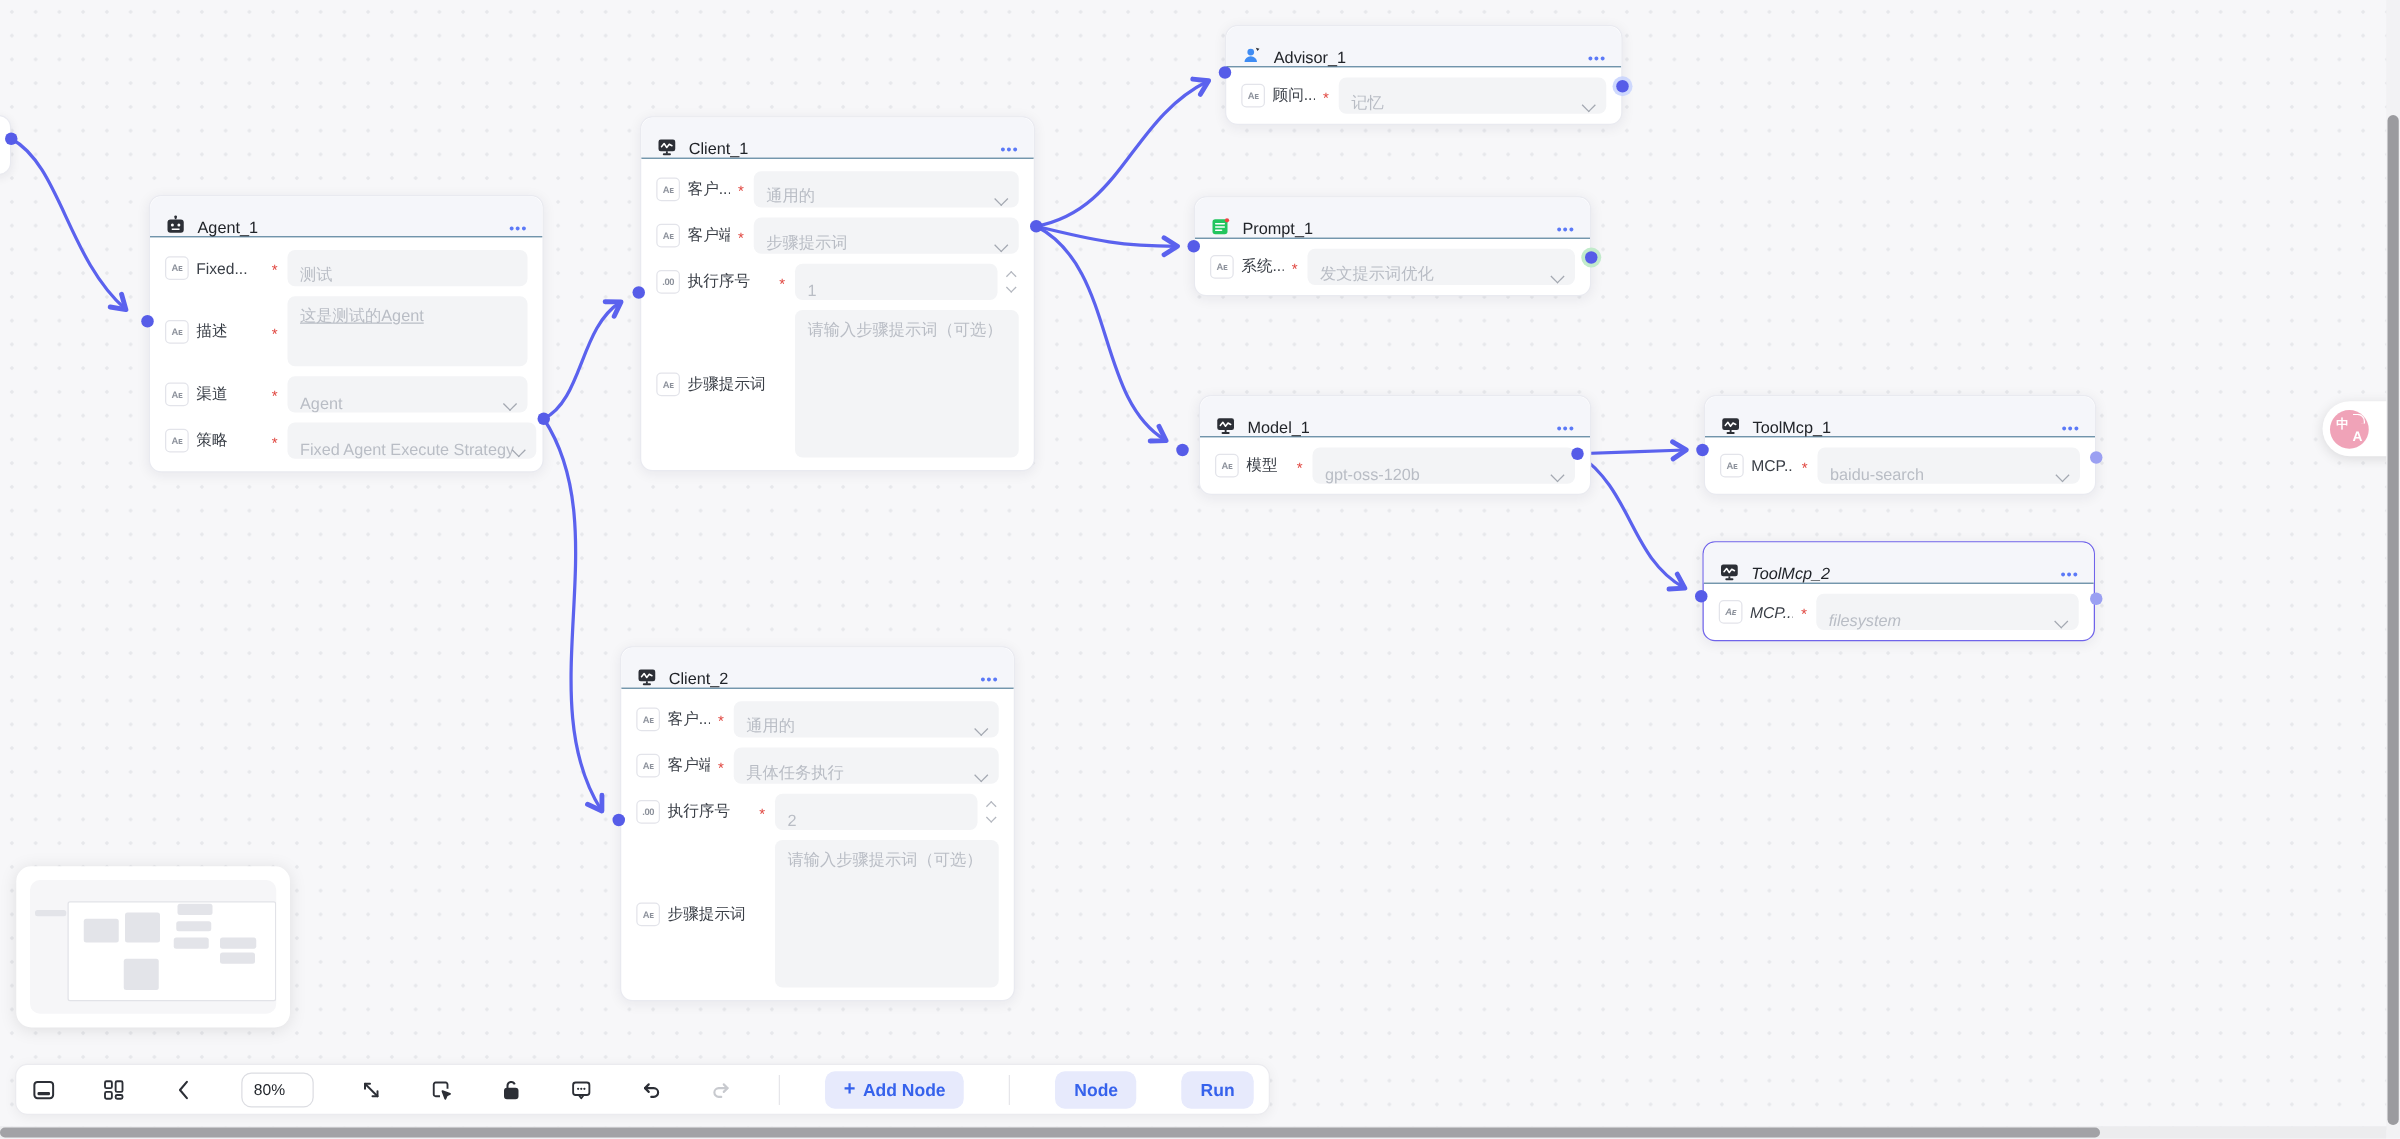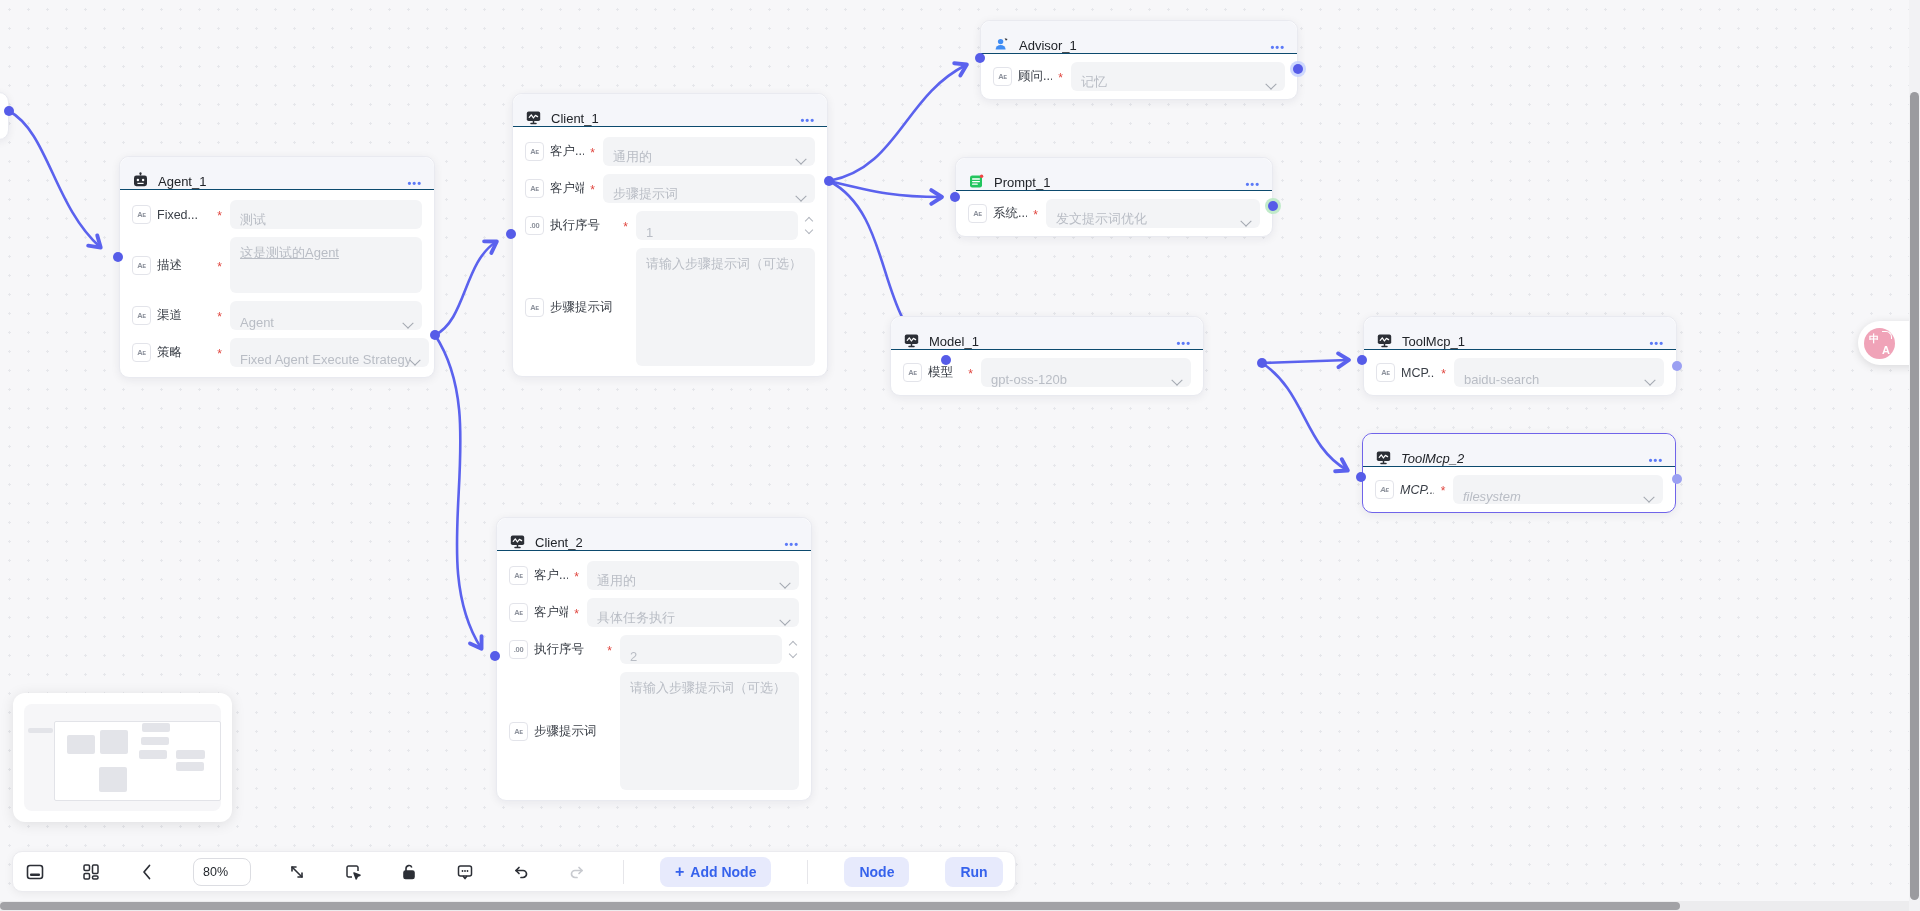--- a/index.html
+++ b/index.html
@@ -351,21 +351,21 @@
             <span class="req">*</span>
           </span>
         <div class="ctrl">
             <span class="cval">发文提示词优化</span>
             <span class="chev"></span>
           </div>
       </div>
     </div>
   </div>
 
-  <div class="node" style="left:890px; top:316px; width:314px;">
+  <div class="node" style="left:959px; top:316px; width:314px;">
     <div class="node-header">
       <span class="nicon">
         <svg viewBox="0 0 17 17">
             <rect x="1.8" y="2.6" width="13.4" height="9.4" rx="1.8" fill="#2c2f36"></rect>
             <polyline points="4.2,8.4 6.3,5.8 8.4,9 10.4,6.4 12.6,7.6" fill="none" stroke="#fff" stroke-width="1.2" stroke-linecap="round" stroke-linejoin="round"></polyline>
             <line x1="6" y1="14.4" x2="11" y2="14.4" stroke="#2c2f36" stroke-width="1.5" stroke-linecap="round"></line>
             <line x1="8.5" y1="12" x2="8.5" y2="14" stroke="#2c2f36" stroke-width="1.5"></line>
           </svg>
       </span>
       <span class="ntitle">Model_1</span>

